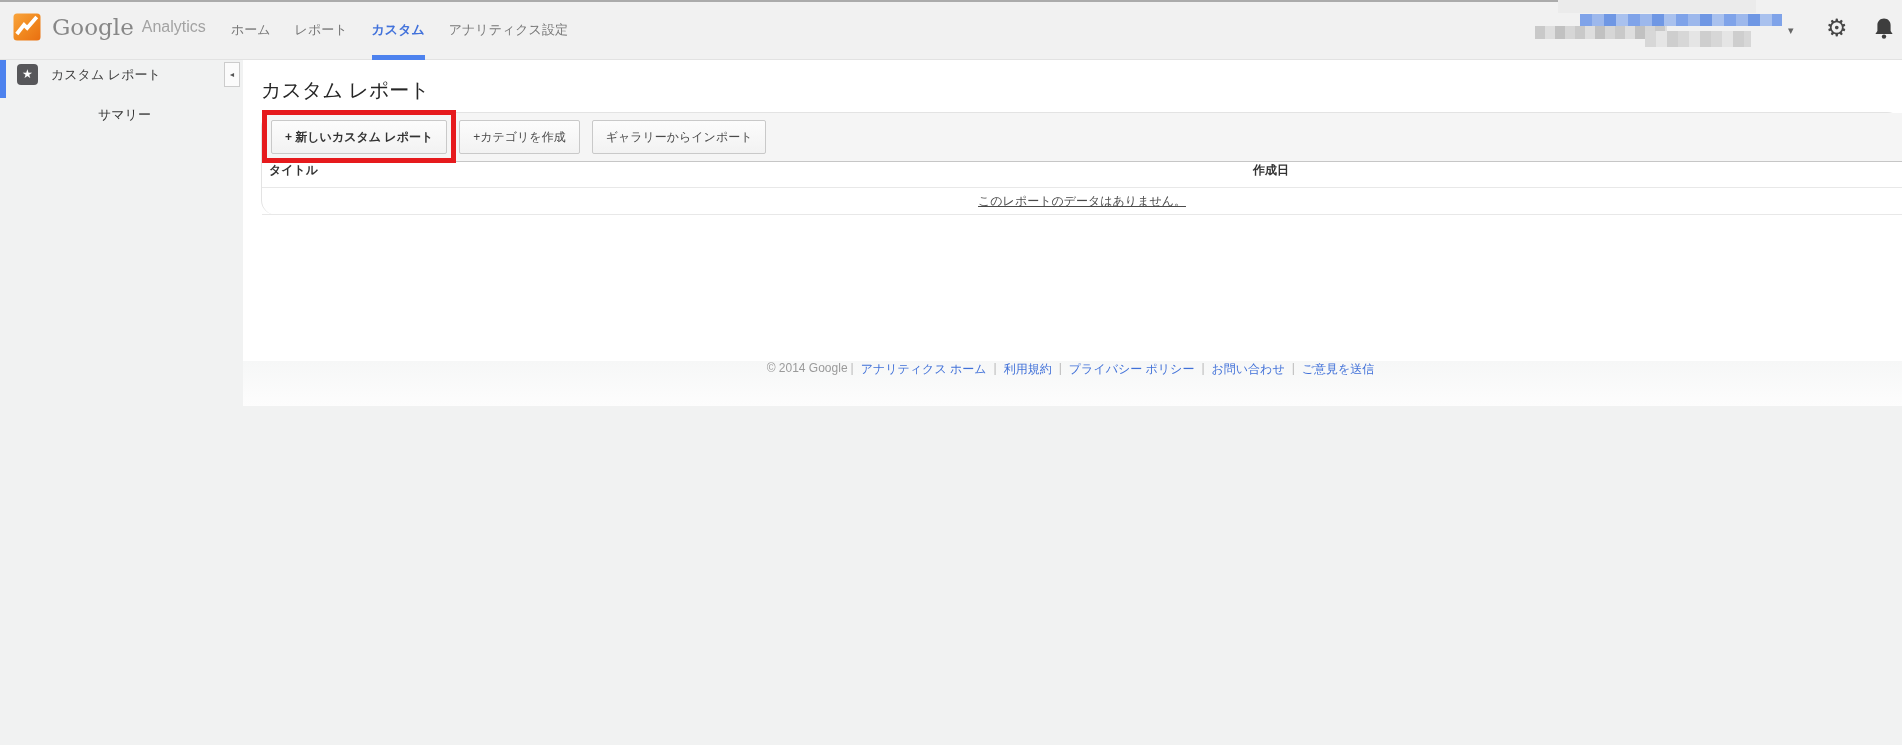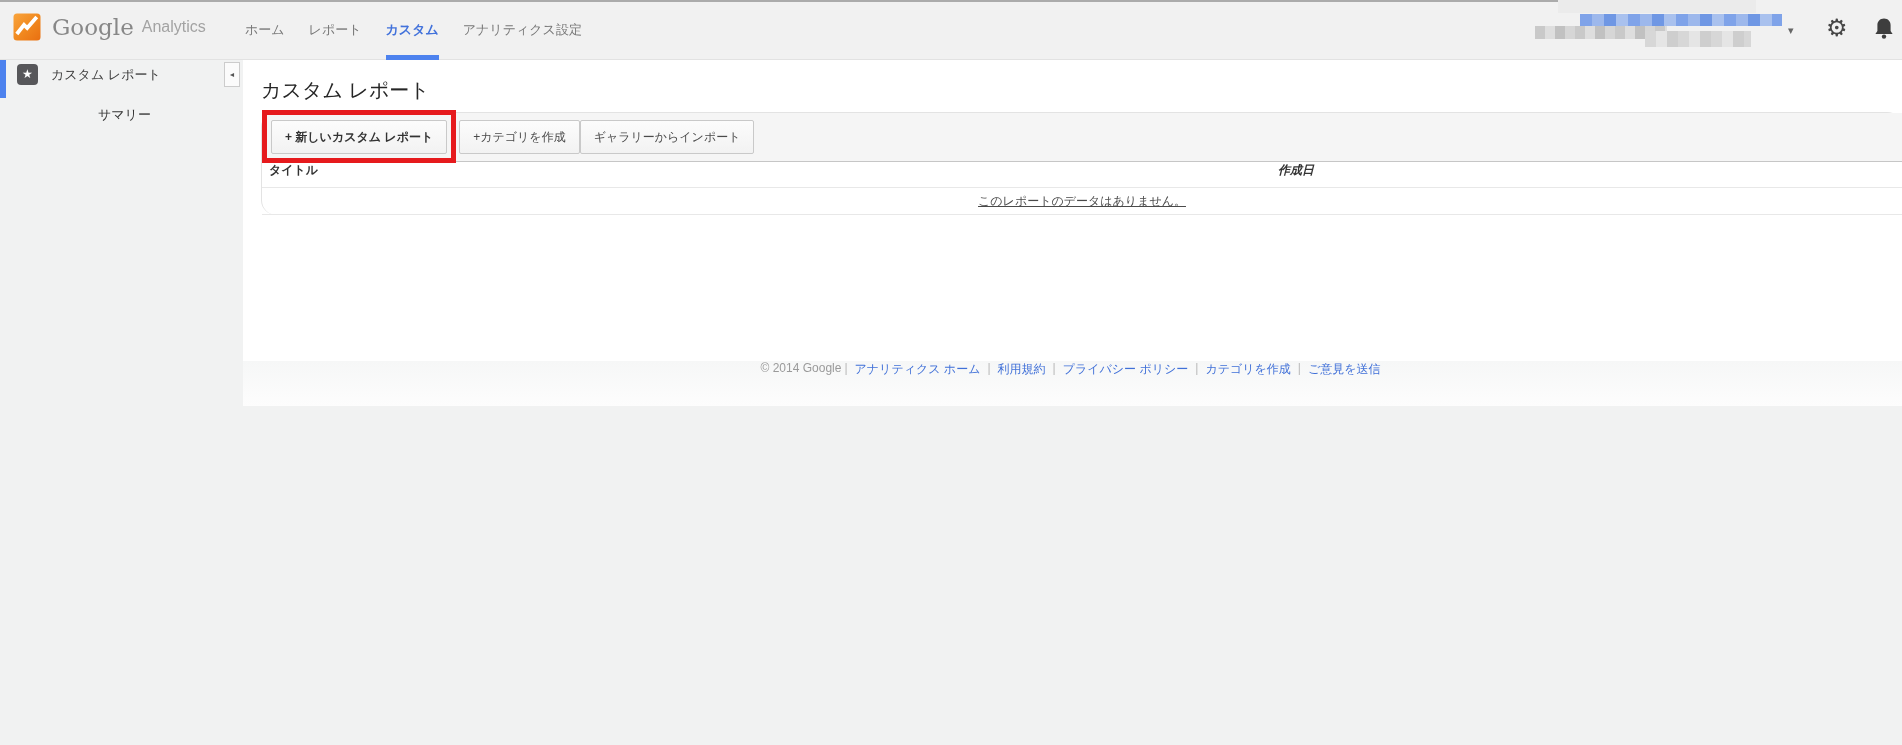--- a/index.html
+++ b/index.html
@@ -7,21 +7,21 @@
   .screen{position:relative;width:1902px;height:745px;background:#f1f2f2;overflow:hidden;}
 
   
   .header{position:absolute;top:0;left:0;width:100%;height:60px;background:#f1f1f1;border-bottom:1px solid #e2e2e2;box-sizing:border-box;}
   .top-edge{position:absolute;top:0;left:0;width:1560px;height:2px;background:#ababab;}
   .logo{position:absolute;left:13px;top:13px;display:flex;align-items:center;cursor:pointer;}
   .logo svg{width:28px;height:28px;display:block;}
   .logo-google{font-family:"DejaVu Serif",serif;font-size:23px;color:#878787;margin-left:11px;}
   .logo-analytics{font-size:16px;color:#a3a3a3;margin-left:8px;font-weight:400;}
 
-  .nav{position:absolute;left:245px;top:0;height:64px;display:flex;}
+  .nav{position:absolute;left:231px;top:0;height:64px;display:flex;}
   .nav-item{position:relative;height:60px;display:flex;align-items:center;margin-right:24px;font-size:13px;color:#777;cursor:pointer;white-space:nowrap;}
   .nav-item.active{color:#4272db;font-weight:bold;}
   .nav-item.active::after{content:"";position:absolute;left:0;right:0;bottom:0;height:5px;background:#4d82ee;}
 
   .acct-box{position:absolute;left:1558px;top:0;width:198px;height:13px;background:#ebebeb;}
   .px-blue{position:absolute;left:1580px;top:14px;width:202px;height:12px;
     background:repeating-linear-gradient(90deg,#7fa3e9 0 12px,#9db8ec 12px 24px,#6f97e4 24px 36px,#a9c1ee 36px 48px);}
   .px-gray1{position:absolute;left:1535px;top:26px;width:132px;height:13px;
     background:repeating-linear-gradient(90deg,#c9c9c9 0 10px,#dedede 10px 20px,#c1c1c1 20px 30px,#d6d6d6 30px 40px);}
   .px-gray2{position:absolute;left:1645px;top:31px;width:106px;height:16px;
@@ -36,28 +36,28 @@
   .star-badge{width:21px;height:21px;background:#57575a;border-radius:4px;color:#fff;font-size:12px;line-height:21px;text-align:center;}
   .side-item1-label{margin-left:13px;font-size:13px;color:#3c3c3c;}
   .side-item2{position:absolute;left:62px;top:106px;font-size:13px;font-weight:normal;color:#333;cursor:pointer;margin-left:36px;}
   .collapse-btn{position:absolute;left:224px;top:62px;width:16px;height:25px;background:#fbfbfb;border:1px solid #ccc;box-sizing:border-box;display:flex;align-items:center;justify-content:center;font-size:7px;color:#555;cursor:pointer;}
 
   
   .content{position:absolute;left:243px;top:60px;right:0;height:301px;background:#fff;border-bottom:1px solid #c9c9c9;box-sizing:content-box;}
   .page-title{position:absolute;left:18px;top:17px;font-size:20px;color:#262626;}
   .panel{position:absolute;left:18px;top:52px;right:0;border-top:1px solid #e3e3e3;border-left:1px solid #e3e3e3;border-radius:15px;}
   .toolbar{height:49px;background:#f5f5f5;border-bottom:1px solid #c6c6c6;display:flex;align-items:center;padding-left:9px;box-sizing:border-box;}
-  .btn{height:34px;padding:0 13px;background:linear-gradient(#fcfcfc,#f2f2f2);border:1px solid #c9c9c9;border-radius:2px;font-size:12px;color:#4a4a4a;display:flex;align-items:center;cursor:pointer;white-space:nowrap;box-sizing:border-box;}
+  .btn{height:34px;padding:0 13px;background:linear-gradient(#fcfcfc,#f2f2f2);border:1px solid #c9c9c9;border-radius:2px;font-size:12px;color:#4a4a4a;display:flex;align-items:center;margin-right:12px;cursor:pointer;white-space:nowrap;box-sizing:border-box;}
   .btn.primary{font-weight:bold;color:#333;}
   .hl-wrap{position:relative;margin-right:12px;}
   .hl-wrap .btn{margin-right:0;}
   .hl-box{position:absolute;left:-9px;top:-10px;right:-9px;bottom:-9px;border:5px solid #e61a1d;pointer-events:none;}
   .thead{position:relative;height:25px;display:flex;align-items:flex-start;font-weight:bold;font-size:12px;color:#333;border-bottom:1px solid #e8e8e8;}
   .th-title{padding-left:7px;}
-  .th-date{position:absolute;left:1016px;font-style:italic;}
+  .th-date{position:absolute;left:991px;}
   .empty-row{height:26px;border-bottom:1px solid #e8e8e8;display:flex;align-items:center;justify-content:center;font-size:12px;color:#4a4a4a;text-decoration:underline;}
 
   
   .footer{position:absolute;left:243px;top:361px;right:0;height:45px;background:linear-gradient(#f6f7f7,#fdfdfd);display:flex;align-items:flex-start;justify-content:center;font-size:12px;white-space:nowrap;}
   .footer .copyright{color:#9a9a9a;}
   .footer .flink{color:#4070d8;text-decoration:none;margin:0 4px;cursor:pointer;}
   .footer .sep{color:#b9b9b9;margin:0 3px;}
 </style>
 </head>
 <body>
@@ -140,18 +140,18 @@
 
   <div class="footer">
     <span class="copyright">© 2014 Google</span>
     <span class="sep">|</span>
     <a class="flink">アナリティクス ホーム</a>
     <span class="sep">|</span>
     <a class="flink">利用規約</a>
     <span class="sep">|</span>
     <a class="flink">プライバシー ポリシー</a>
     <span class="sep">|</span>
-    <a class="flink">カテゴリを作成</a>
+    <a class="flink">お問い合わせ</a>
     <span class="sep">|</span>
     <a class="flink">ご意見を送信</a>
   </div>
 
 </div>
 
 </body></html>

